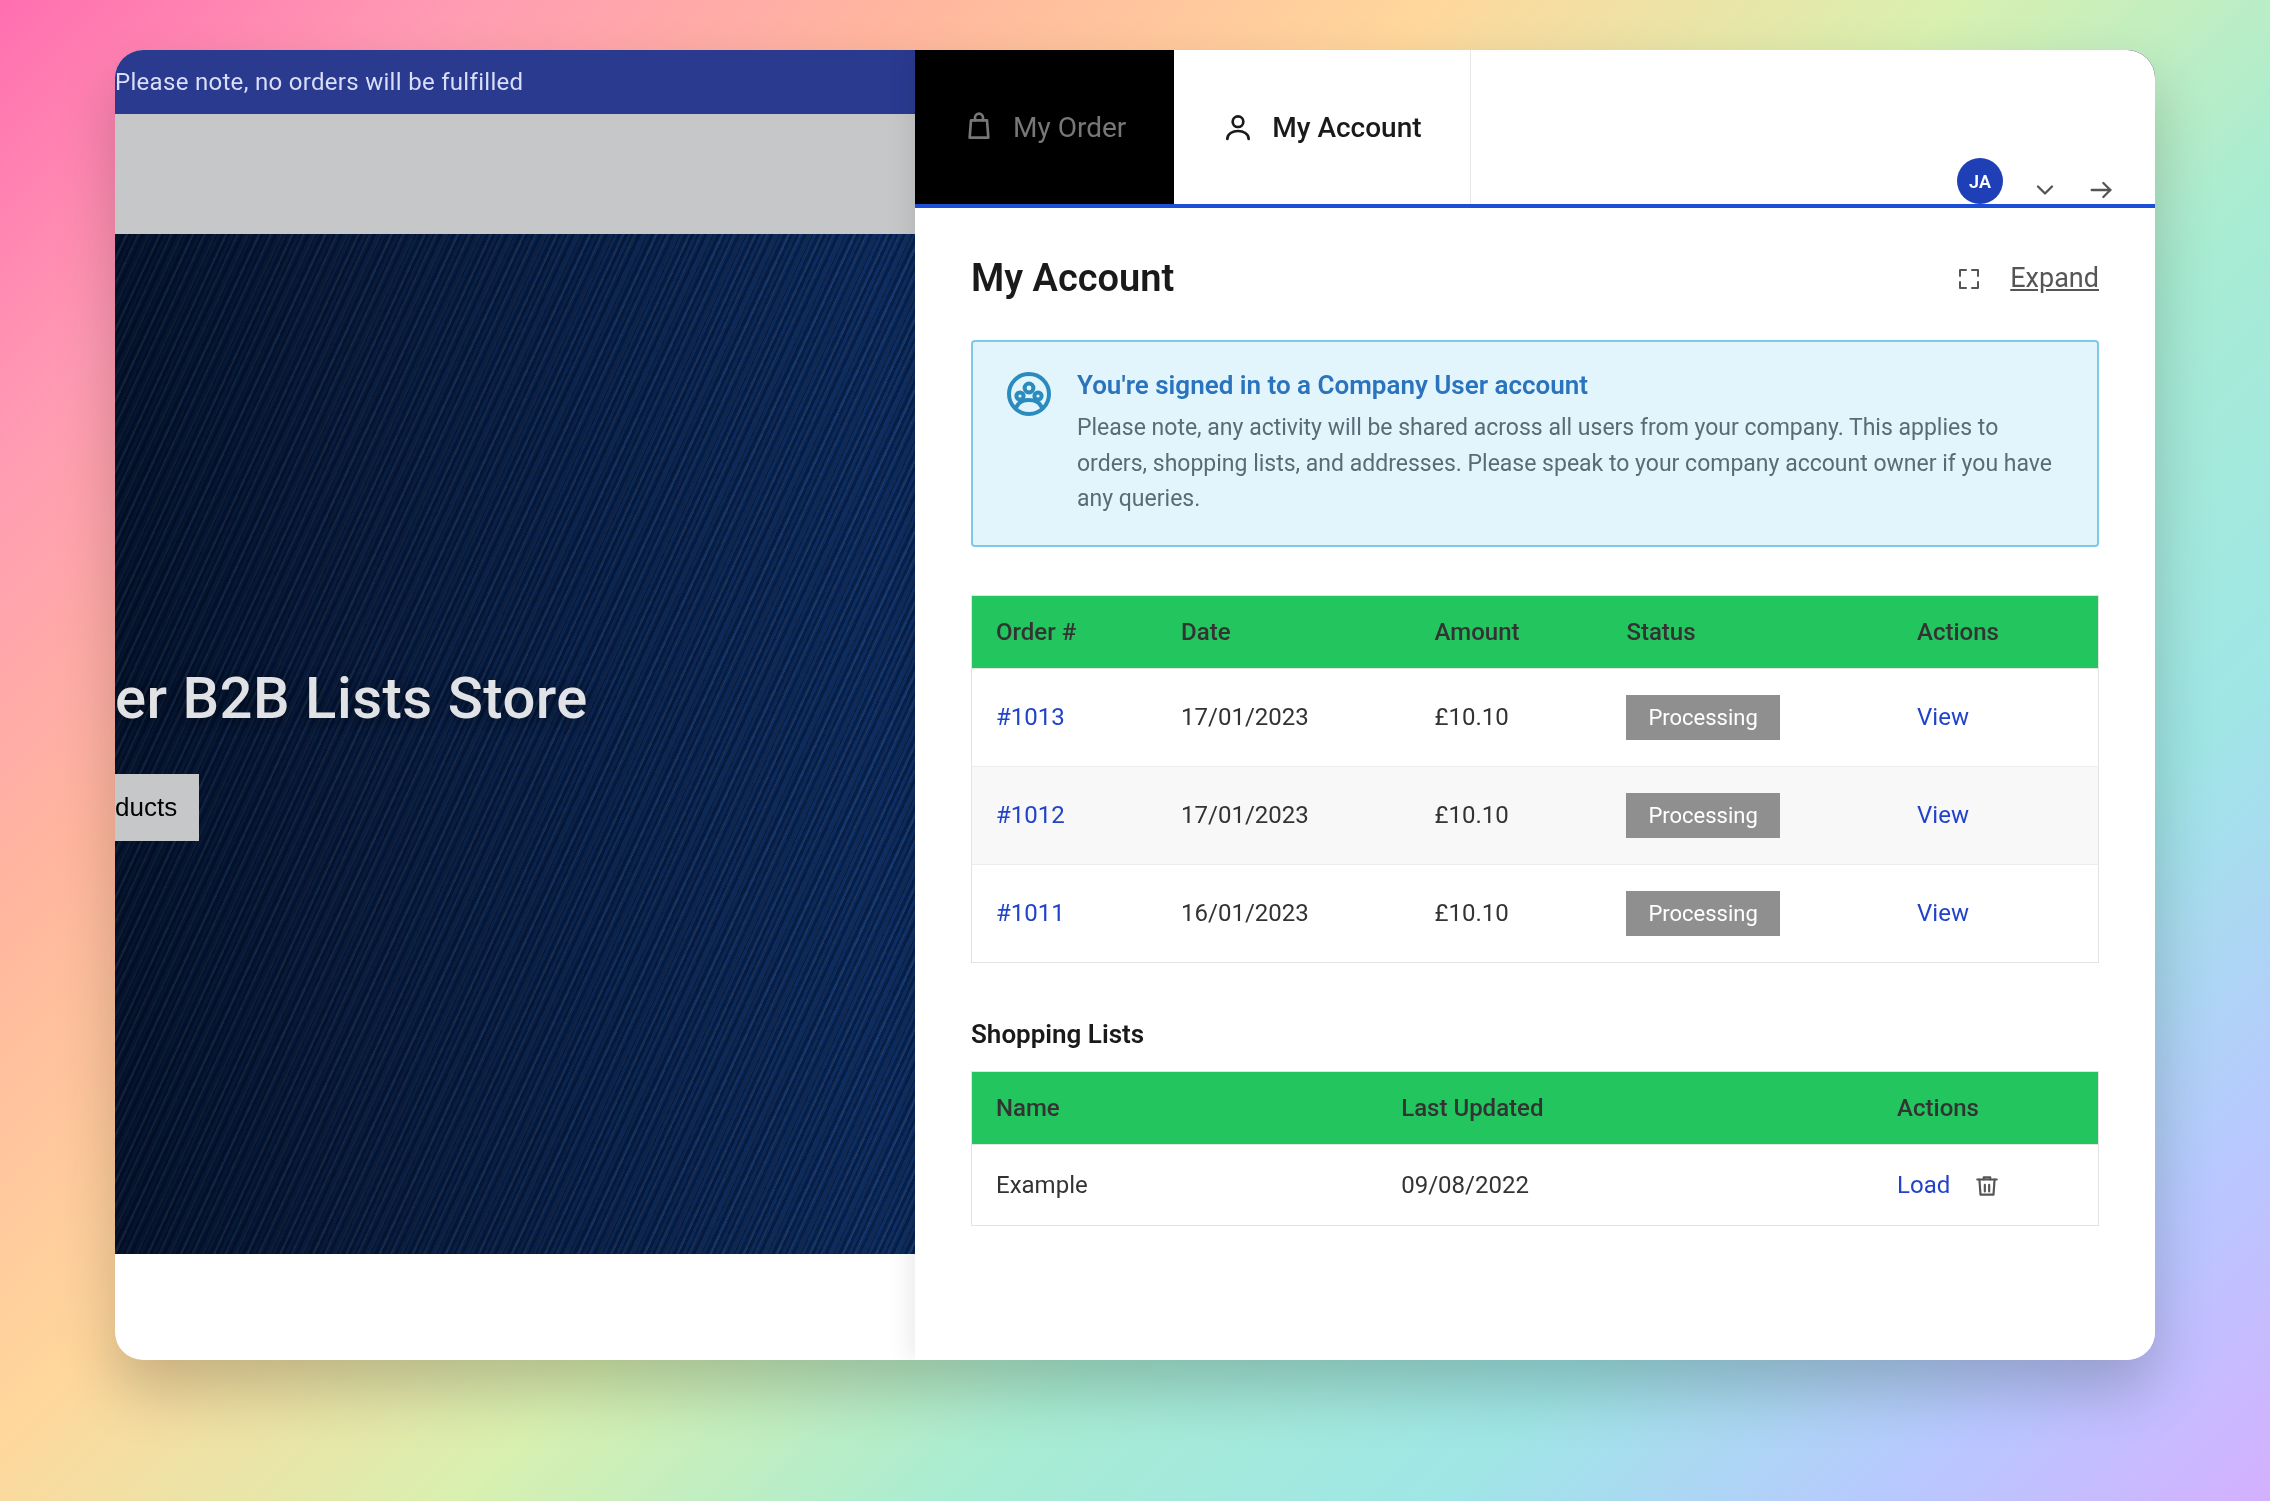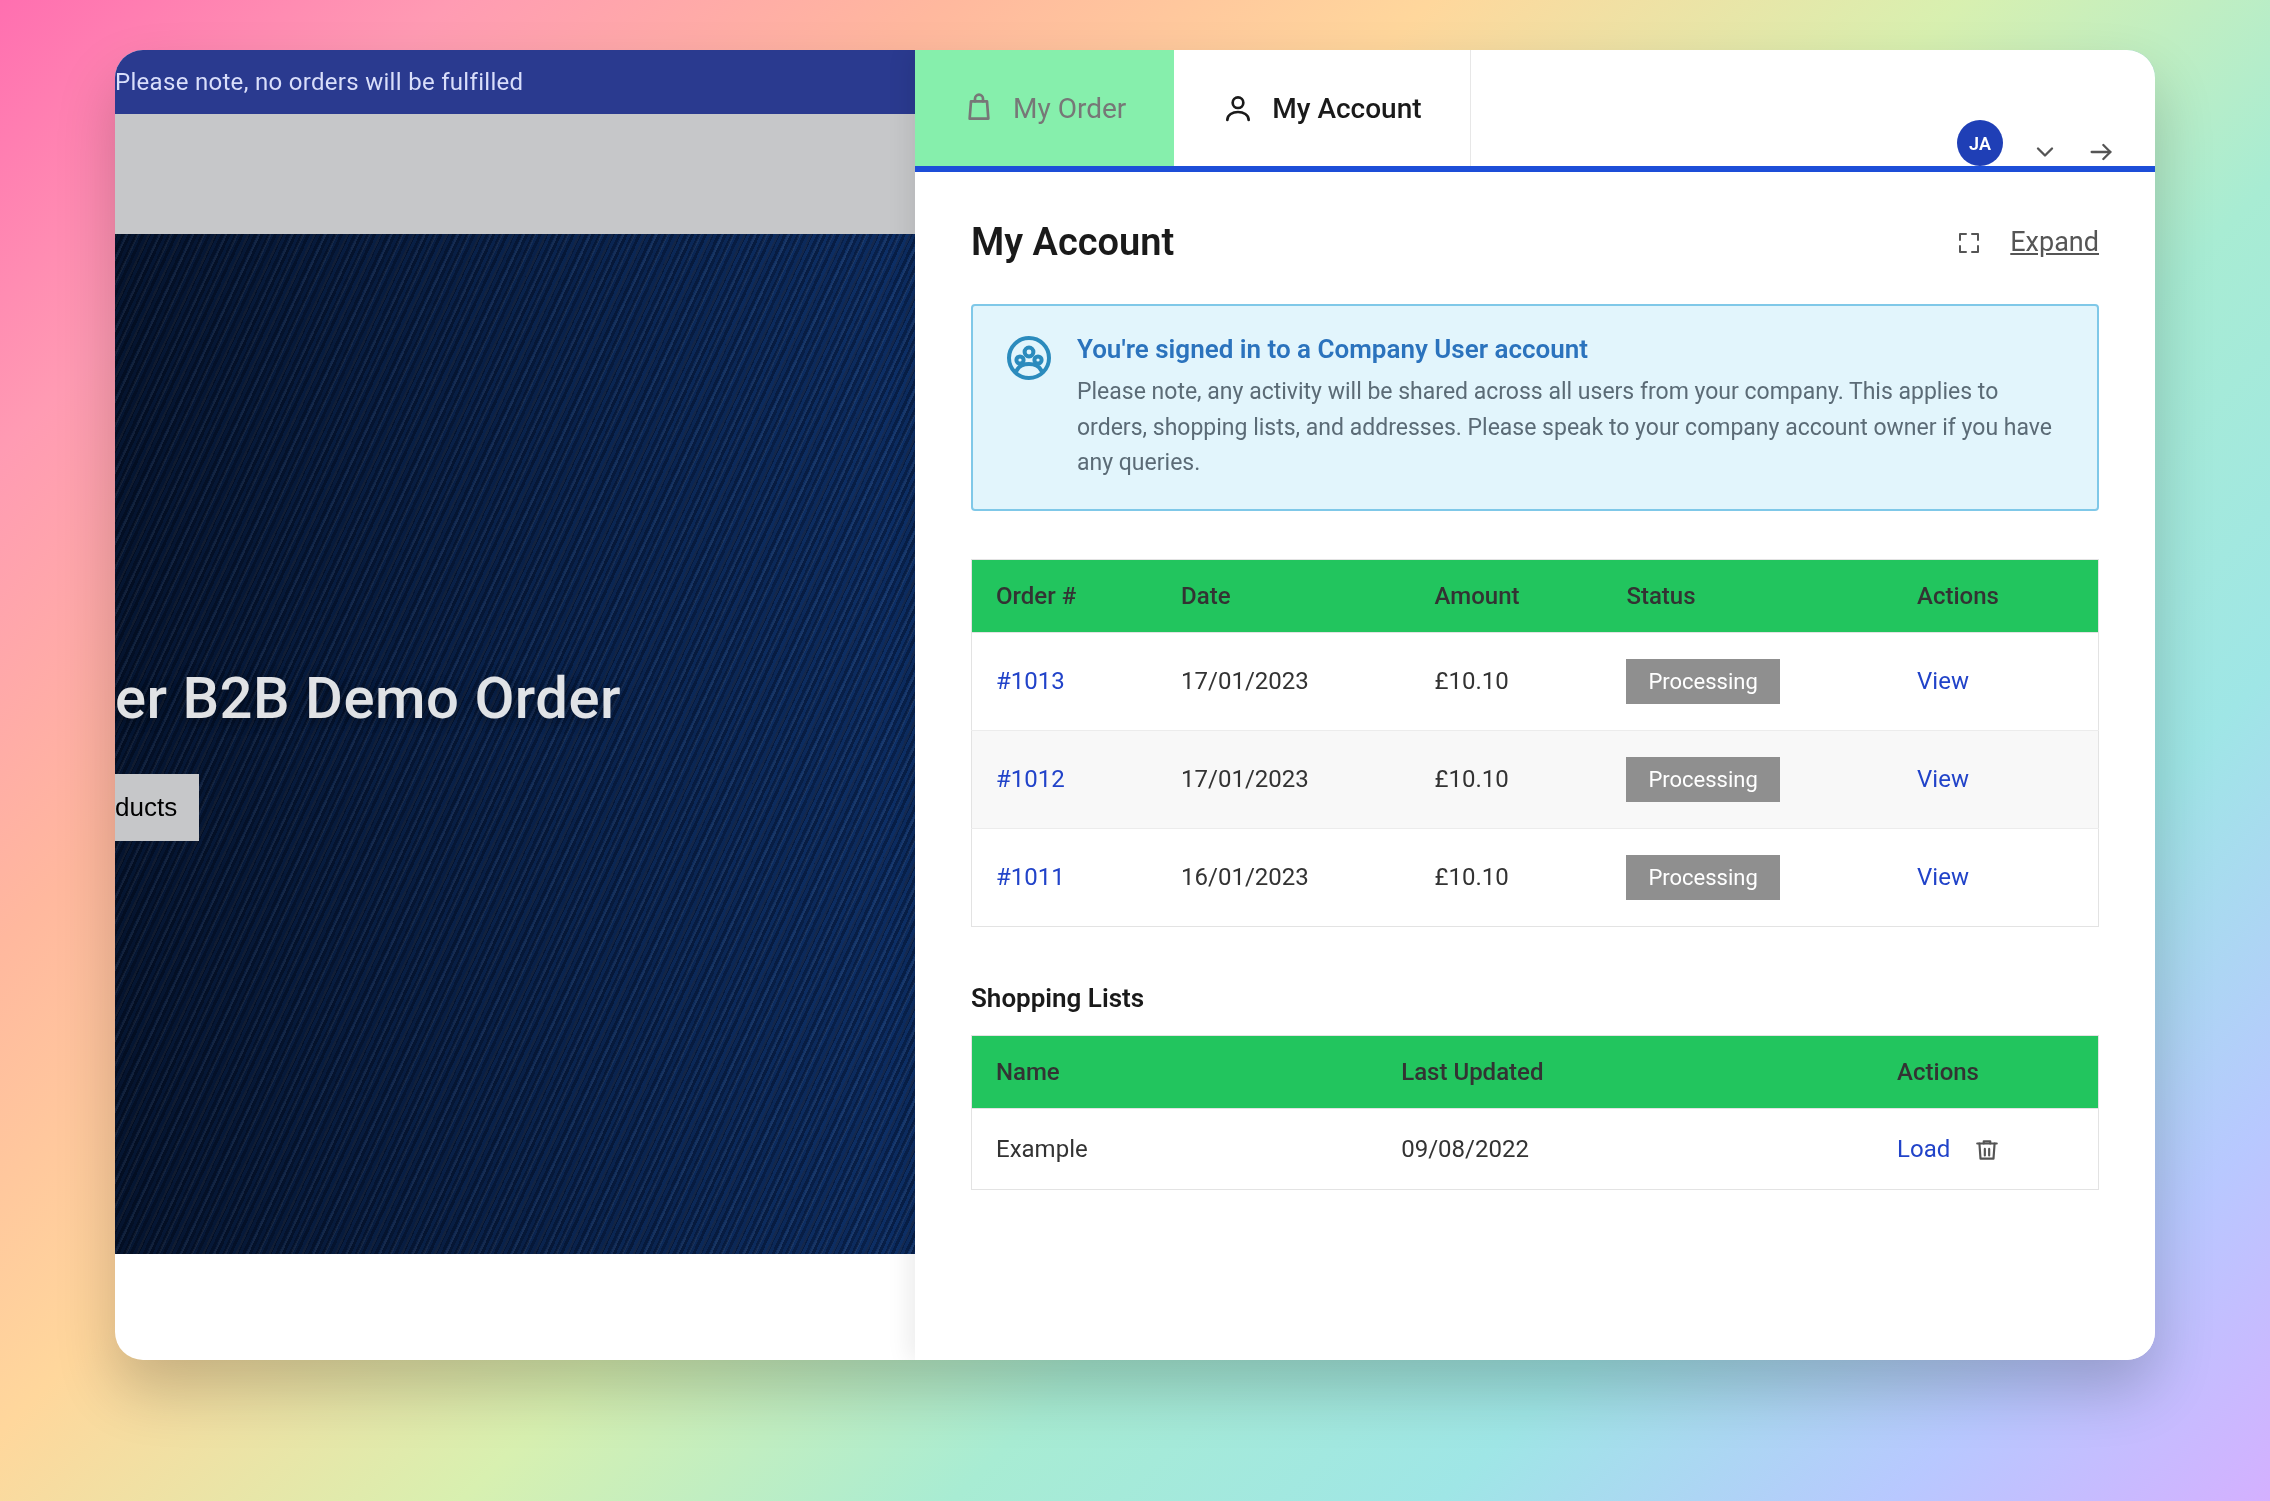--- a/index.html
+++ b/index.html
@@ -110,23 +110,23 @@
     z-index: 2;
     box-shadow: -6px 0 22px rgba(0,0,0,.08);
     display: flex;
     flex-direction: column;
   }
 
   
   .panel-tabs {
     display: flex;
     align-items: stretch;
-    height: 122px;
-    background: #86efac;
-    border-bottom: 6px solid #1d4ed8;
+    height: 158px;
+    background: #000000;
+    border-bottom: 4px solid #1d4ed8;
   }
   .tab {
     display: flex;
     align-items: center;
     gap: 18px;
     padding: 0 48px;
     color: #777;
     font-size: 28px;
     cursor: pointer;
     position: relative;
@@ -238,21 +238,21 @@
 
 <div class="window">
 
   <div class="store-bg">
     <div class="store-banner">Please note, no orders will be fulfilled</div>
     <div class="store-heroarea"></div>
     <div class="store-hero">
       <div class="jean-blue"></div>
       <div class="jean-red"></div>
       <div class="jean-dark"></div>
-      <div class="store-title">er B2B Demo Order</div>
+      <div class="store-title">er B2B Lists Store</div>
       <button class="store-btn">ducts</button>
     </div>
   </div>
 
   <div class="panel">
 
     <div class="panel-tabs">
       <div class="tab">
         <span class="ico">
           <svg viewBox="0 0 24 24">

